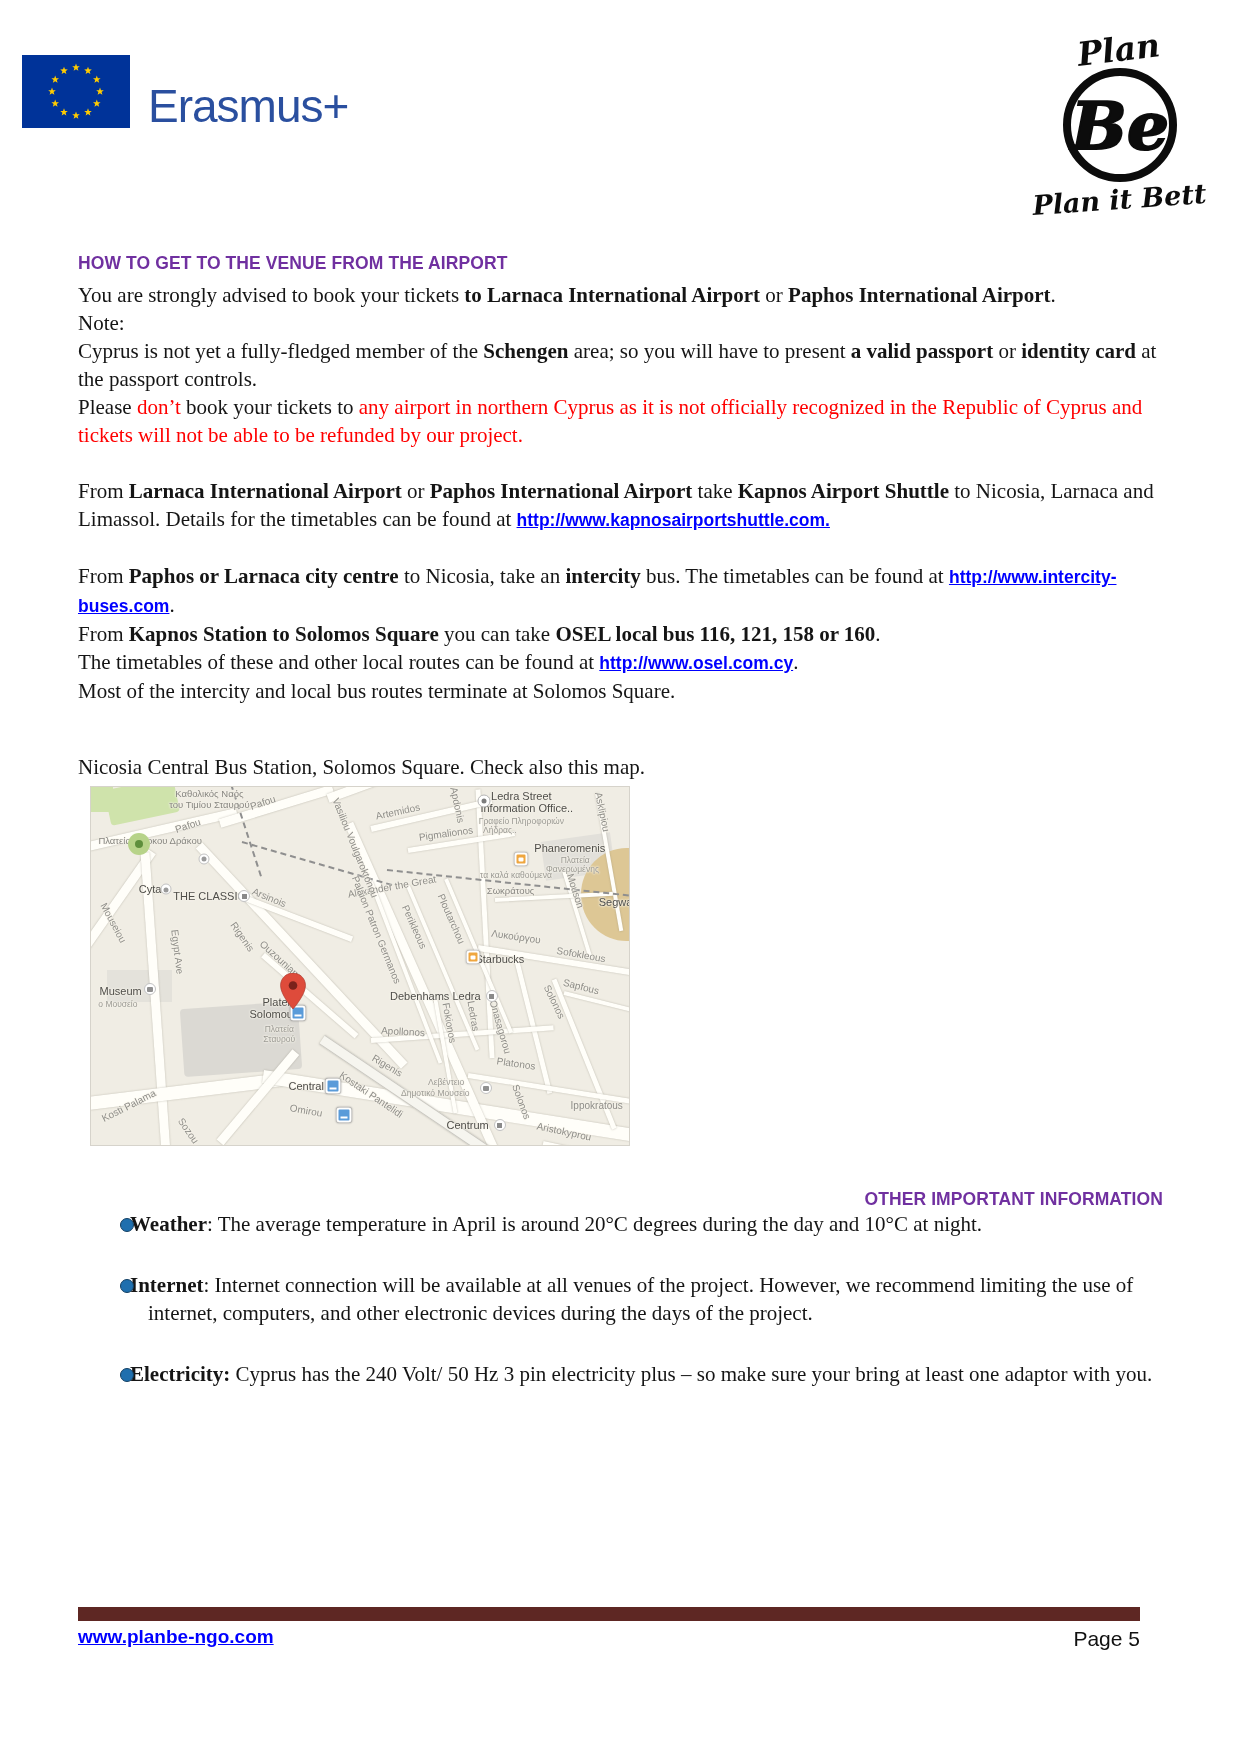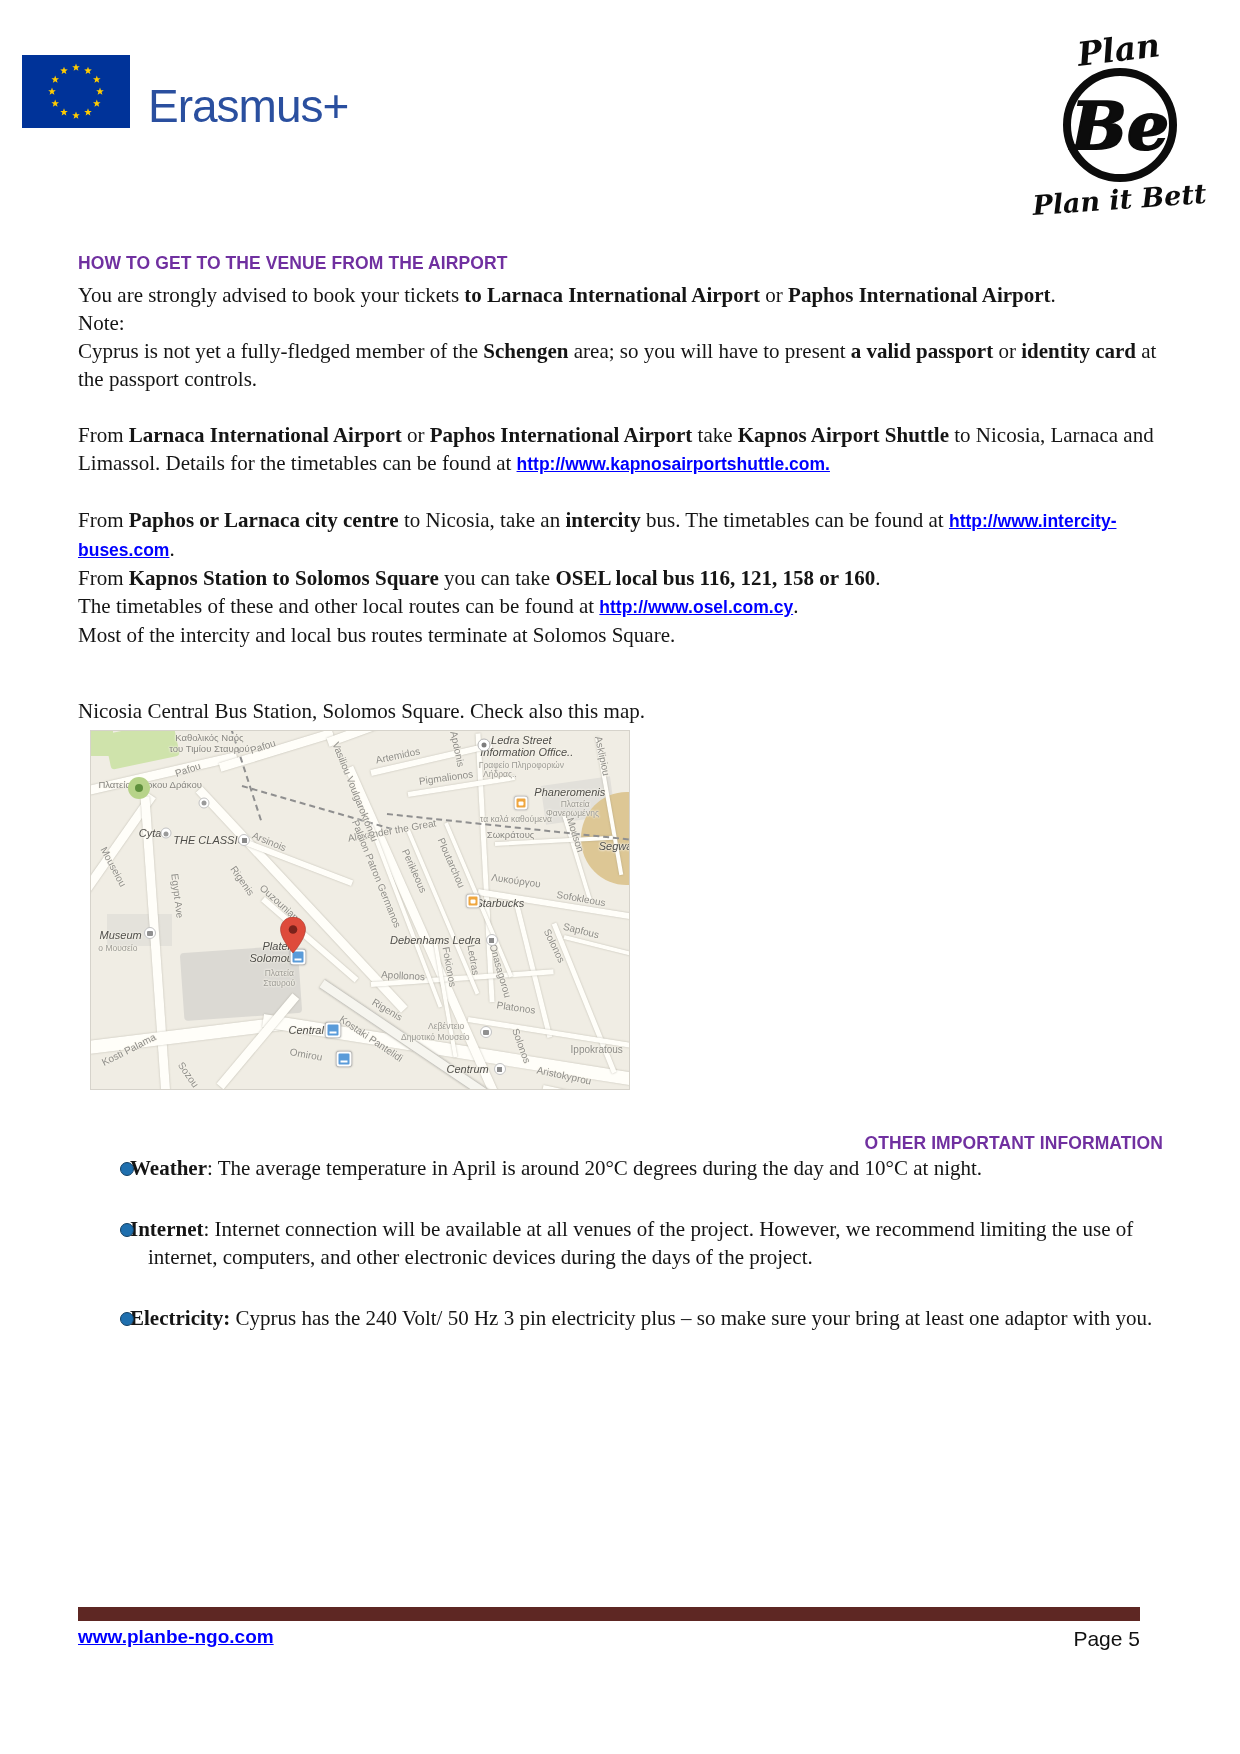--- a/index.html
+++ b/index.html
@@ -38,21 +38,21 @@
   .blk{position:absolute;}
   .road{position:absolute;height:9px;background:#fffef9;box-shadow:0 0 2px rgba(120,115,100,.45);
         transform-origin:0 50%;}
   .r4{height:4px;} .r5{height:5px;} .r6{height:6px;} .r12{height:13px;}
   .cased{border-top:1px solid #c9c7c0;border-bottom:1px solid #c9c7c0;background:#f6f5ef;}
   .dash{position:absolute;border-top:2px dashed #8f8f8f;transform-origin:0 50%;height:0;}
   .ml{position:absolute;white-space:nowrap;font-family:"Liberation Sans",sans-serif;
       transform:translate(-50%,-50%);
       text-shadow:0 0 2px #f6f3ea,0 0 2px #f6f3ea,0 0 3px #f6f3ea;}
   .st{font-size:10px;color:#8e8d88;}
-  .pl{font-size:11px;color:#4e4d49;font-style:italic;}
+  .pl{font-size:11px;color:#4e4d49;}
   .gr{font-size:9.5px;color:#878681;}
   .tiny{font-size:8.5px;color:#9b9a94;}
   .mi{position:absolute;transform:translate(-50%,-50%);box-sizing:border-box;}
   .mi.transit{width:15px;height:15px;background:#5a9bd9;border:2px solid #fff;border-radius:3px;
       box-shadow:0 0 2px #888;}
   .mi.transit i{display:block;margin:7px auto 0;width:7px;height:2px;background:#fff;}
   .mi.cafe{width:13px;height:13px;background:#efa63f;border:2px solid #fff;border-radius:3px;
       box-shadow:0 0 2px #999;}
   .mi.cafe i{display:block;margin:3px auto 0;width:5px;height:4px;background:#fff;border-radius:1px;}
   .mi.info{width:13px;height:13px;background:#fff;border:1px solid #b5b5b5;border-radius:50%;}
@@ -106,20 +106,21 @@
     <text x="100" y="124" text-anchor="middle" font-family="DejaVu Serif, serif" font-style="italic" font-weight="bold" font-size="66" fill="#0c0c0c" stroke="#0c0c0c" stroke-width="2">Be</text>
     <text x="100" y="36" text-anchor="middle" font-family="DejaVu Serif, serif" font-style="italic" font-weight="bold" font-size="33" fill="#0c0c0c" transform="rotate(-7 100 36)">Plan</text>
     <text x="100" y="184" text-anchor="middle" font-family="DejaVu Serif, serif" font-style="italic" font-weight="bold" font-size="27" fill="#0c0c0c" transform="rotate(-4 100 184)">Plan it Bett</text>
   </svg>
 
   <div class="doc">
     <h1 class="sec">HOW TO GET TO THE VENUE FROM THE AIRPORT</h1>
     <p><span>You are strongly advised to book your tickets </span><span class="b">to Larnaca International Airport</span><span> or </span><span class="b">Paphos International Airport</span><span>.</span></p>
     <p><span> Note:</span></p>
     <p><span>Cyprus is not yet a fully-fledged member of the </span><span class="b">Schengen</span><span> area; so you will have to present </span><span class="b">a valid passport</span><span> or </span><span class="b">identity card</span><span> at the passport controls.</span></p>
+    <p><span>Please </span><span class="red">don’t</span><span> book your tickets to </span><span class="red">any airport in northern Cyprus as it is not officially recognized in the Republic of Cyprus and tickets will not be able to be refunded by our project.</span></p>
     <div class="gap"></div>
     <p><span>From </span><span class="b">Larnaca International Airport</span><span>  or </span><span class="b">Paphos International Airport</span><span> take </span><span class="b">Kapnos Airport Shuttle</span><span> to Nicosia, Larnaca and Limassol. Details for the timetables can be found at </span><span class="lk">http://www.kapnosairportshuttle.com.</span></p>
     <div class="gap"></div>
     <p><span>From </span><span class="b">Paphos or Larnaca city centre</span><span> to Nicosia, take an </span><span class="b">intercity</span><span> bus. The timetables can be found at </span><span class="lk">http://www.intercity-buses.com</span><span>.</span></p>
     <p><span>From </span><span class="b">Kapnos Station to Solomos Square</span><span> you can take </span><span class="b">OSEL local bus 116, 121, 158 or 160</span><span>.</span></p>
     <p><span>The timetables of these and other local routes can be found at </span><span class="lk">http://www.osel.com.cy</span><span>.</span></p>
     <p><span> Most of the intercity and local bus routes terminate at Solomos Square.</span></p>
     <div class="gap gap-lg"></div>
     <p><span>Nicosia Central Bus Station, Solomos Square. Check also this map.</span></p>
 

